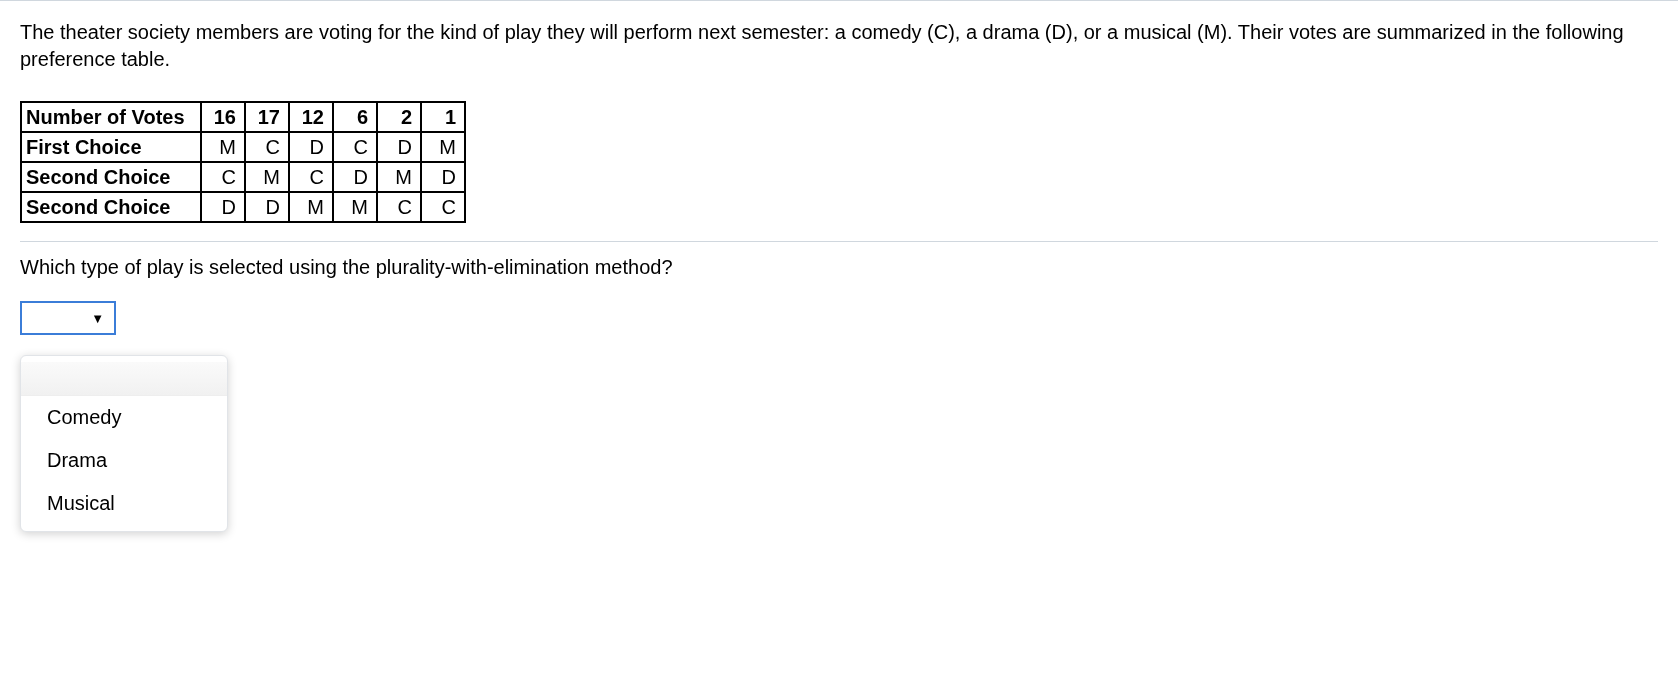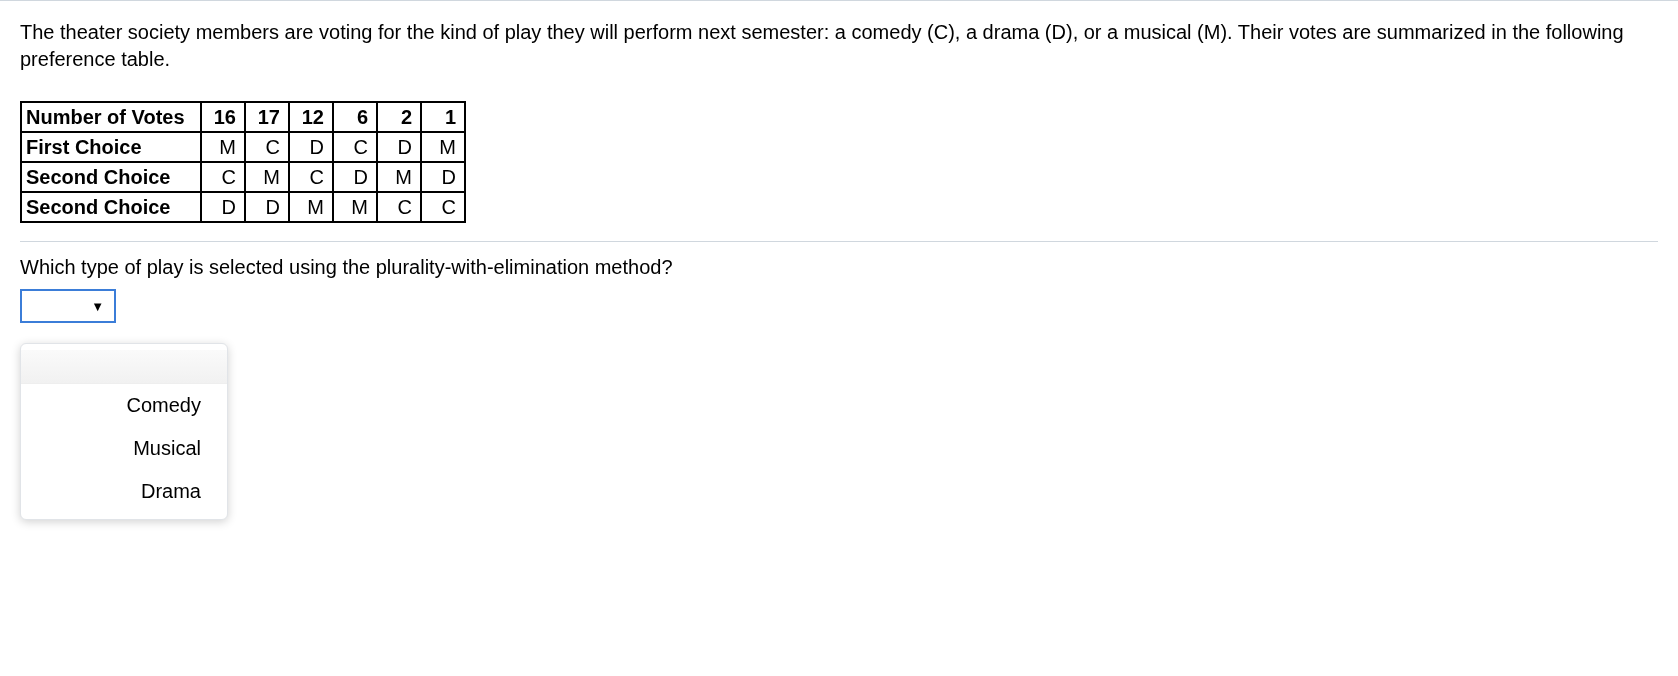--- a/index.html
+++ b/index.html
@@ -38,21 +38,21 @@
   }
   table.pref .headrow td, table.pref .headrow th {
     font-weight: bold;
   }
   hr.sep {
     border: none;
     border-top: 1px solid #d0d7de;
     margin: 0 0 14px 0;
   }
   .question {
-    margin-bottom: 10px;
+    margin-bottom: 22px;
   }
   .select-box {
     width: 96px;
     height: 34px;
     border: 2px solid #3b7dd8;
     background: #fff;
     display: flex;
     align-items: center;
     justify-content: flex-end;
     padding-right: 10px;
@@ -73,21 +73,20 @@
   }
   .dropdown .blank {
     height: 34px;
     background: linear-gradient(#fafafa,#f1f1f1);
     border-bottom: 1px solid #eee;
   }
   .dropdown .opt {
     padding: 10px 26px;
     cursor: pointer;
     font-size: 20px;
-    text-align: right;
   }
 </style>
 </head>
 <body>
 
 <div class="container">
 
   <div class="problem-text">The theater society members are voting for the kind of play they will perform next semester: a comedy (C), a drama (D), or a musical (M). Their votes are summarized in the following preference table.</div>
 
   <table class="pref">
@@ -135,17 +134,17 @@
 
   <div class="question">Which type of play is selected using the plurality-with-elimination method?</div>
 
   <div class="select-box">
     <span class="tri">▼</span>
   </div>
 
   <div class="dropdown">
     <div class="blank"></div>
     <div class="opt">Comedy</div>
+    <div class="opt">Drama</div>
     <div class="opt">Musical</div>
-    <div class="opt">Drama</div>
   </div>
 
 </div>
 
 </body></html>

